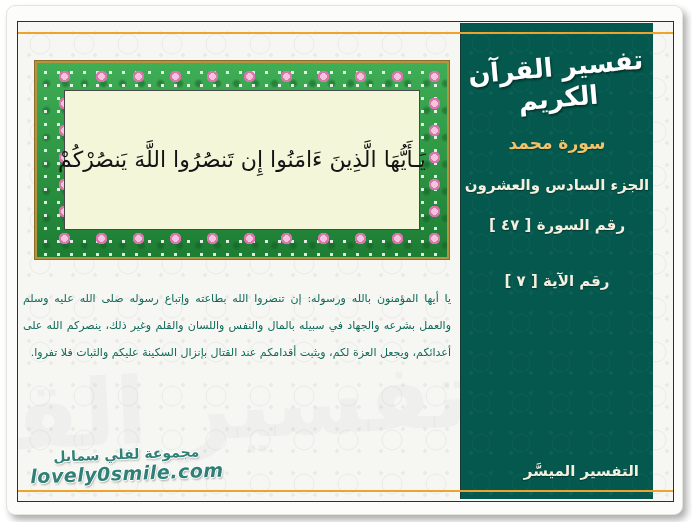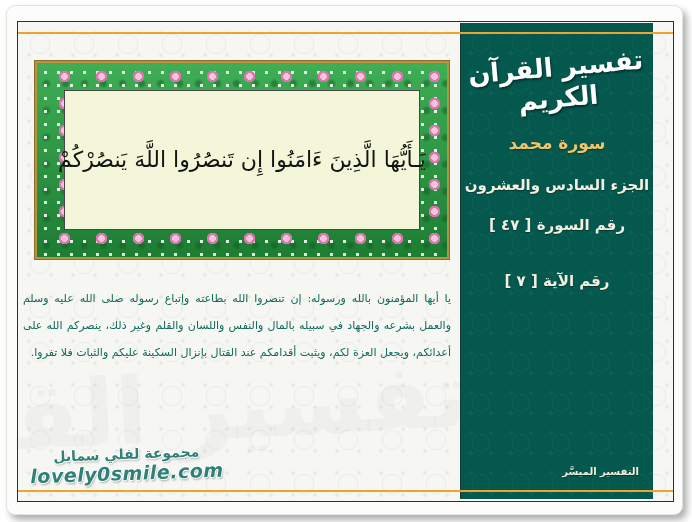--- a/index.html
+++ b/index.html
@@ -101,21 +101,21 @@
     text-shadow:0 1px 1px rgba(0,0,0,0.35);
   }
   .sb-item.gold{font-size:17px;}
   .sb-surah{top:110px;}
   .sb-juz{top:153px;}
   .sb-surah-no{top:193px;}
   .sb-ayah-no{top:227px;margin-top:22px;}
   .sb-footer{
     position:absolute;bottom:16px;right:0;width:100%;box-sizing:border-box;
     padding-right:14px;direction:rtl;text-align:right;
-    color:#f3f0e0;font-weight:bold;font-size:10px;line-height:23px;
+    color:#f3f0e0;font-weight:bold;font-size:15px;line-height:23px;
     text-shadow:0 1px 1px rgba(0,0,0,0.35);
   }
 </style>
 </head>
 <body>
 
 <div class="stage">
   <div class="card">
     <div class="inner">
 

